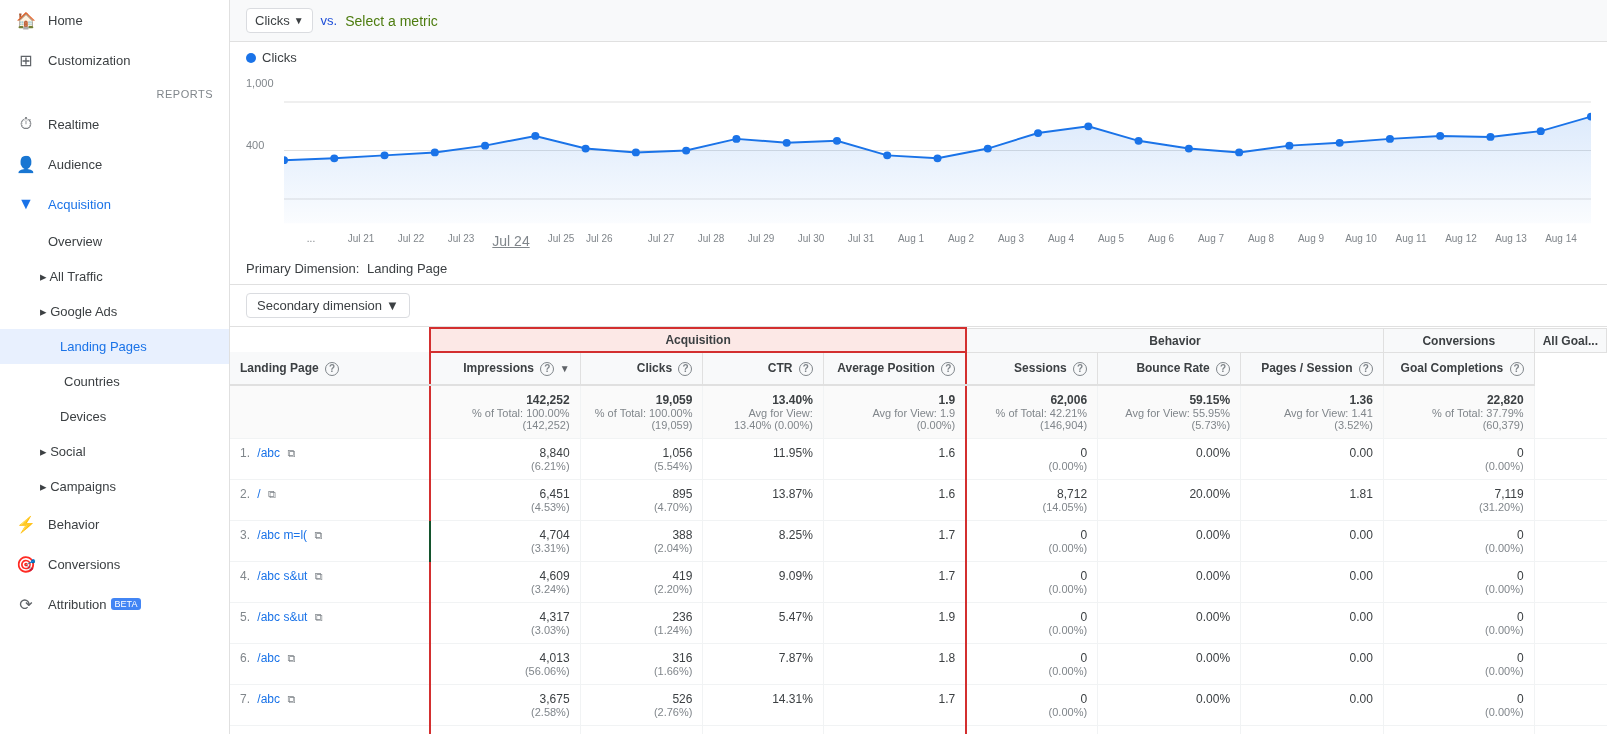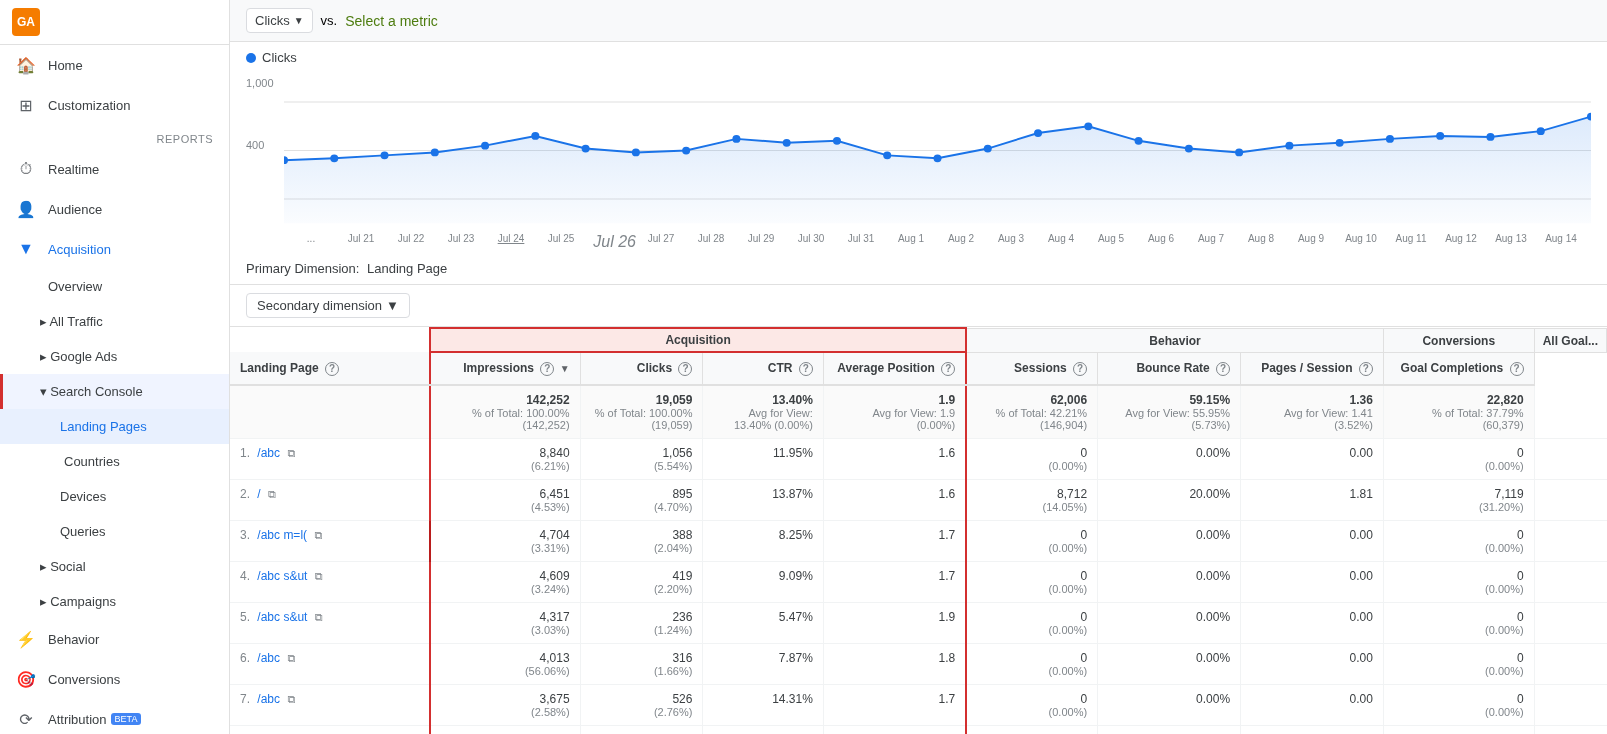--- a/index.html
+++ b/index.html
@@ -98,21 +98,21 @@
       border-radius: 4px;
       padding: 4px 8px;
       font-size: 13px;
       display: flex;
       align-items: center;
       gap: 4px;
       cursor: pointer;
       color: #3c4043;
     }
     .metric-dropdown .arrow { font-size: 10px; }
-    .vs-label { color: #000000; font-size: 13px; }
+    .vs-label { color: #1d4ed8; font-size: 13px; }
     .select-metric-link { color: #4d7c0f; font-size: 14px; cursor: pointer; text-decoration: none; }
 
     
     .chart-area {
       padding: 8px 16px 0;
       position: relative;
     }
     .chart-legend {
       display: flex;
       align-items: center;
@@ -225,23 +225,20 @@
       vertical-align: middle;
       cursor: help;
     }
     .sort-icon { color: #5f6368; font-size: 10px; margin-left: 2px; }
     .copy-icon { color: #80868b; font-size: 11px; cursor: pointer; margin-left: 4px; }
   </style>
 </head>
 <body>
 
 <div class="sidebar">
-  <div class="sidebar-logo">
-    <div class="logo-square">GA</div>
-  </div>
 
   <div class="sidebar-item">
     <span class="icon">🏠</span>
     <span>Home</span>
   </div>
   <div class="sidebar-item">
     <span class="icon">⊞</span>
     <span>Customization</span>
   </div>
 
@@ -262,34 +259,28 @@
 
   <div class="sidebar-item sidebar-sub" style="padding-left:48px;">
     <span>Overview</span>
   </div>
   <div class="sidebar-item sidebar-sub" style="padding-left:40px;">
     <span>▸ All Traffic</span>
   </div>
   <div class="sidebar-item sidebar-sub" style="padding-left:40px;">
     <span>▸ Google Ads</span>
   </div>
-  <div class="sidebar-item sidebar-sub" style="padding-left:40px; background:#f0f4ff; border-left:3px solid #d32f2f; padding-left:37px; font-weight:500;">
-    <span>▾ Search Console</span>
-  </div>
   <div class="sidebar-item sidebar-sub active" style="padding-left:60px; color:#1a73e8; font-weight:500;">
     <span>Landing Pages</span>
   </div>
   <div class="sidebar-item sidebar-sub" style="padding-left:64px;">
     <span>Countries</span>
   </div>
   <div class="sidebar-item sidebar-sub" style="padding-left:60px;">
     <span>Devices</span>
-  </div>
-  <div class="sidebar-item sidebar-sub" style="padding-left:60px;">
-    <span>Queries</span>
   </div>
   <div class="sidebar-item sidebar-sub" style="padding-left:40px;">
     <span>▸ Social</span>
   </div>
   <div class="sidebar-item sidebar-sub" style="padding-left:40px;">
     <span>▸ Campaigns</span>
   </div>
 
   <div class="sidebar-item">
     <span class="icon">⚡</span>
@@ -374,23 +365,23 @@
             <circle cx="1250" cy="60" r="4" fill="#1a73e8"></circle>
             <circle cx="1300" cy="45" r="4" fill="#1a73e8"></circle>
           </svg>
         </div>
       </div>
       <div style="display:flex; justify-content:flex-start; gap:0; padding-left:40px; flex-wrap:nowrap; overflow:hidden;">
         <span style="font-size:10px;color:#80868b;width:50px;text-align:center;">...</span>
         <span style="font-size:10px;color:#80868b;width:50px;text-align:center;">Jul 21</span>
         <span style="font-size:10px;color:#80868b;width:50px;text-align:center;">Jul 22</span>
         <span style="font-size:10px;color:#80868b;width:50px;text-align:center;">Jul 23</span>
-        <span style="font-size:10px;color:#80868b;width:50px;text-align:center;text-decoration:underline;">Jul 24</span>
+        <span style="font-size:14px;color:#80868b;width:50px;text-align:center;text-decoration:underline;">Jul 24</span>
         <span style="font-size:10px;color:#80868b;width:50px;text-align:center;">Jul 25</span>
-        <span style="font-size:16px;color:#80868b;width:50px;text-align:right;font-style:italic;">Jul 26</span>
+        <span style="font-size:10px;color:#80868b;width:50px;text-align:left;">Jul 26</span>
         <span style="font-size:10px;color:#80868b;width:50px;text-align:center;">Jul 27</span>
         <span style="font-size:10px;color:#80868b;width:50px;text-align:center;">Jul 28</span>
         <span style="font-size:10px;color:#80868b;width:50px;text-align:center;">Jul 29</span>
         <span style="font-size:10px;color:#80868b;width:50px;text-align:center;">Jul 30</span>
         <span style="font-size:10px;color:#80868b;width:50px;text-align:center;">Jul 31</span>
         <span style="font-size:10px;color:#80868b;width:50px;text-align:center;">Aug 1</span>
         <span style="font-size:10px;color:#80868b;width:50px;text-align:center;">Aug 2</span>
         <span style="font-size:10px;color:#80868b;width:50px;text-align:center;">Aug 3</span>
         <span style="font-size:10px;color:#80868b;width:50px;text-align:center;">Aug 4</span>
         <span style="font-size:10px;color:#80868b;width:50px;text-align:center;">Aug 5</span>
@@ -552,21 +543,21 @@
     <td>
       7,119 <span class="pct">(31.20%)</span>
     </td>
   </tr>
           <tr>
     <td style="text-align:left;">
       <span class="row-num">3.</span>
       <a class="landing-page-link" href="#">/abc m=l(</a>
       <span class="copy-icon">⧉</span>
     </td>
-    <td style="border-left:2px solid #b91c1c;text-align:right;">
+    <td style="border-left:2px solid #14532d;text-align:right;">
       4,704 <span class="pct">(3.31%)</span>
     </td>
     <td>
       388 <span class="pct">(2.04%)</span>
     </td>
     <td>8.25%</td>
     <td style="border-right:2px solid #d32f2f;">1.7</td>
     <td>
       0 <span class="pct">(0.00%)</span>
     </td>

